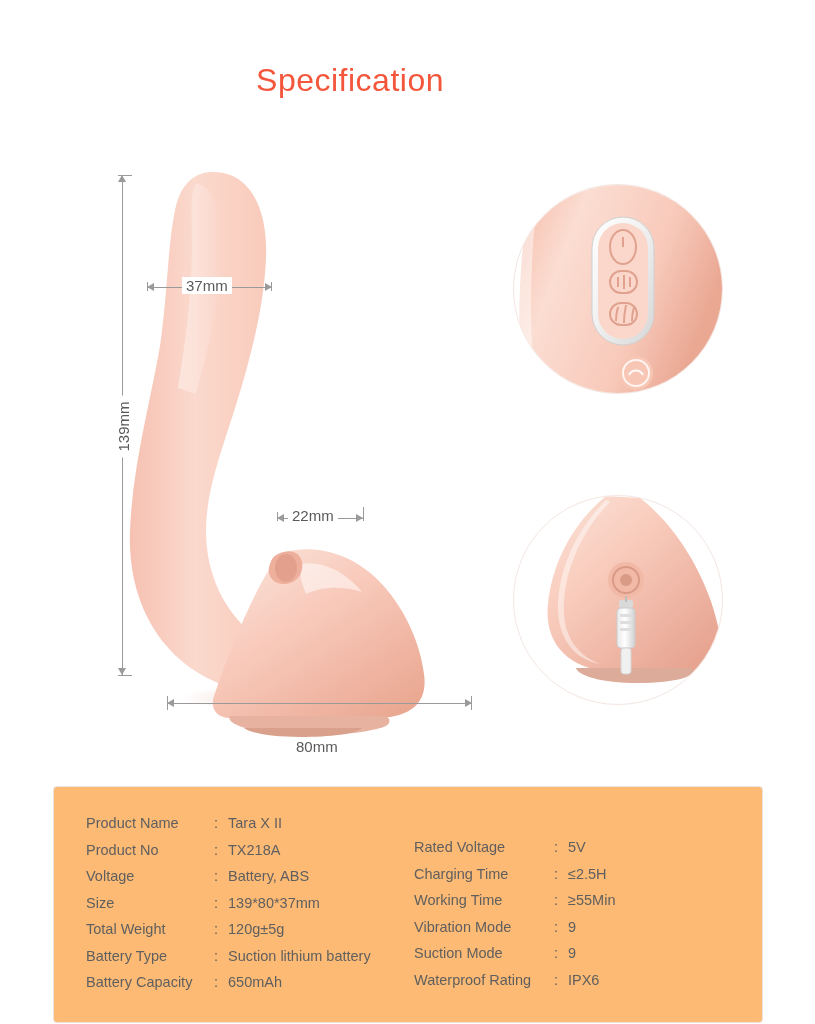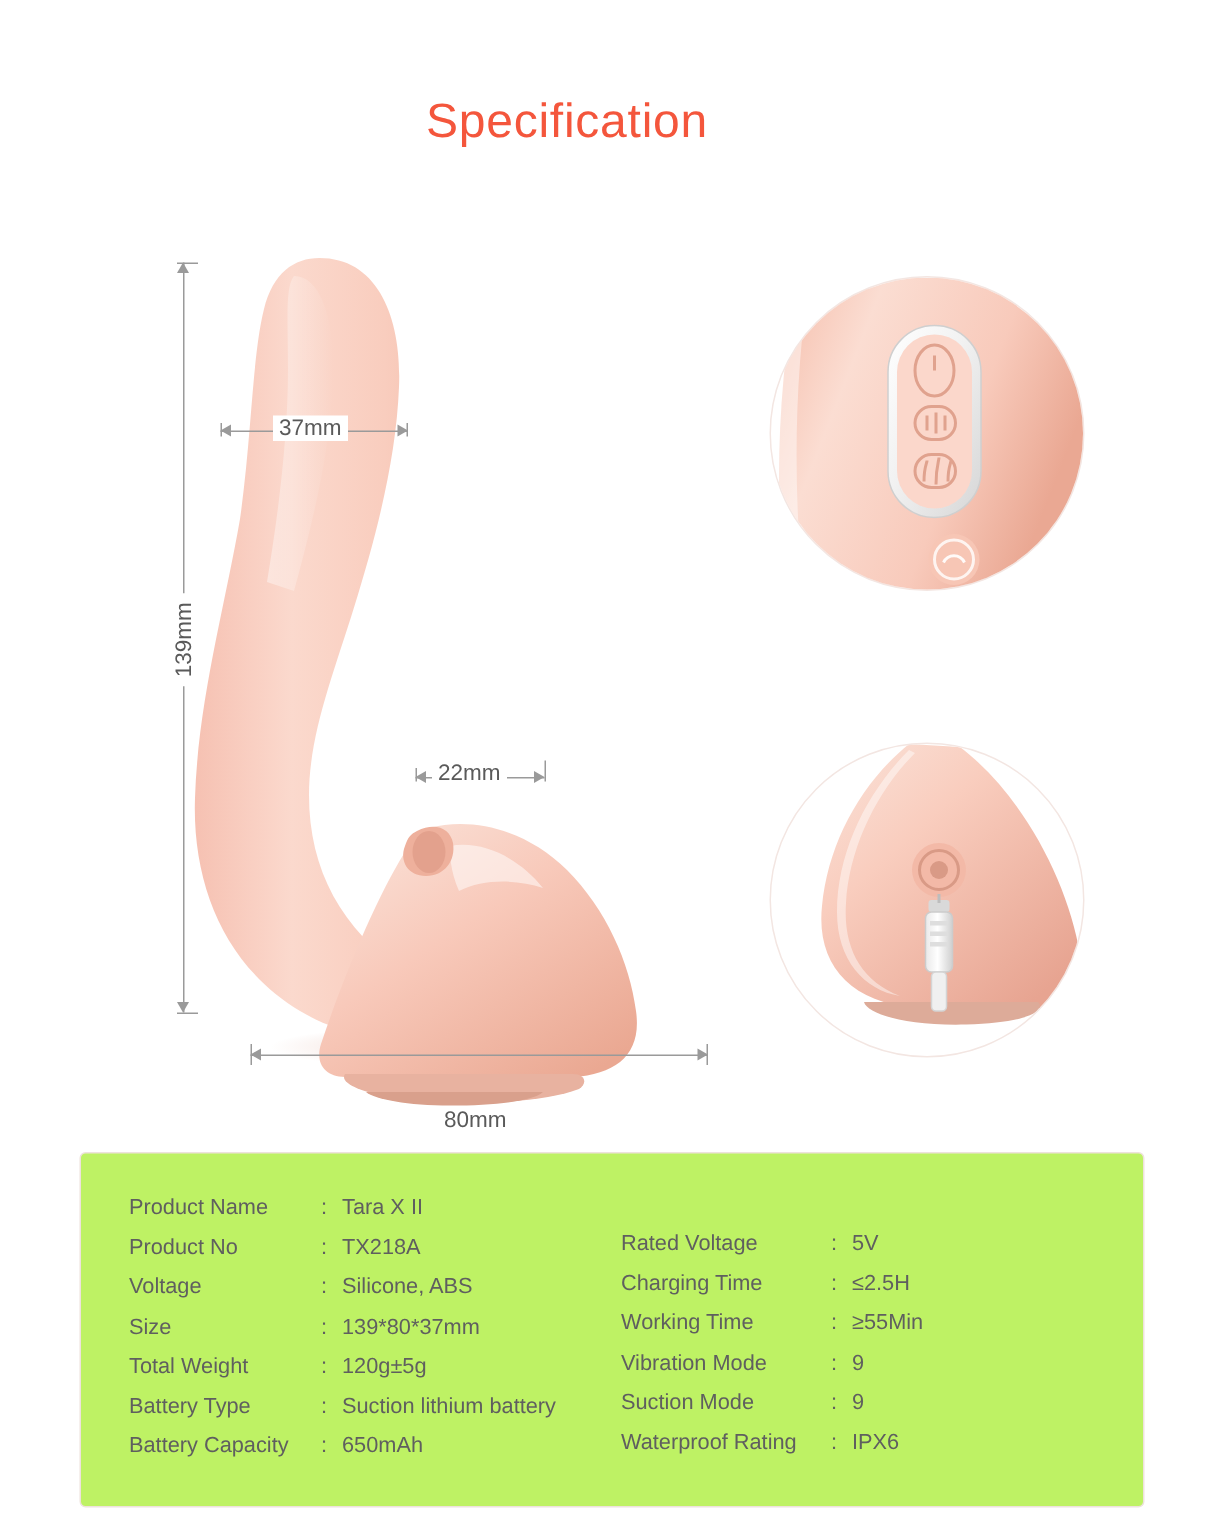--- a/index.html
+++ b/index.html
@@ -21,21 +21,20 @@
   .page-title {
     position: absolute;
     top: 62px;
     left: 0;
     width: 700px;
     text-align: center;
     font-size: 32px;
     font-weight: 400;
     letter-spacing: 0.5px;
     color: #f4563c;
-    margin-left: 28px;
   }
 
   
   .illustration {
     position: absolute;
     top: 150px;
     left: 0;
     width: 787px;
     height: 600px;
   }
@@ -90,26 +89,26 @@
   .arrow-down {
     border-left: 4px solid transparent;
     border-right: 4px solid transparent;
     border-top: 7px solid #9a9a9a;
   }
 
   
   .spec-box {
     position: absolute;
     left: 53px;
-    top: 768px;
+    top: 786px;
     width: 710px;
     height: 237px;
     border: 1px solid #eee2dc;
     border-radius: 4px;
-    background: #bef264;
+    background: #fdba74;
   }
   .spec-grid {
     position: absolute;
     left: 32px;
     top: 28px;
     right: 20px;
     display: flex;
   }
   .spec-col { width: 50%; }
   .spec-row {
@@ -341,21 +340,21 @@
         <span class="spec-val">Tara X II</span>
       </div>
       <div class="spec-row">
         <span class="spec-key">Product No</span>
         <span class="spec-colon">:</span>
         <span class="spec-val">TX218A</span>
       </div>
       <div class="spec-row">
         <span class="spec-key">Voltage</span>
         <span class="spec-colon">:</span>
-        <span class="spec-val">Silicone, ABS</span>
+        <span class="spec-val">Battery, ABS</span>
       </div>
       <div class="spec-row">
         <span class="spec-key">Size</span>
         <span class="spec-colon">:</span>
         <span class="spec-val">139*80*37mm</span>
       </div>
       <div class="spec-row">
         <span class="spec-key">Total Weight</span>
         <span class="spec-colon">:</span>
         <span class="spec-val">120g±5g</span>

